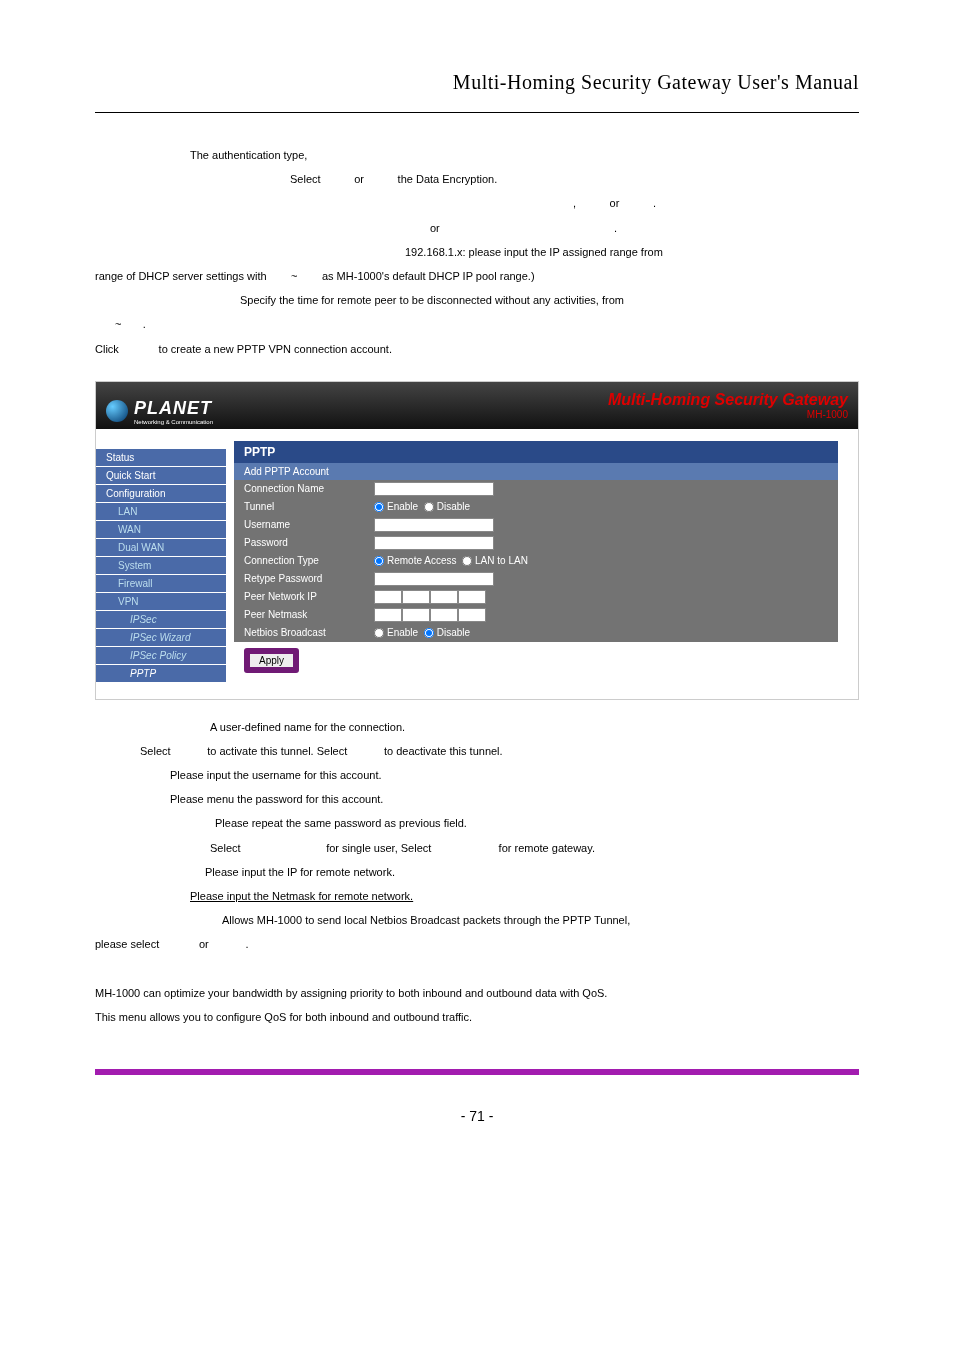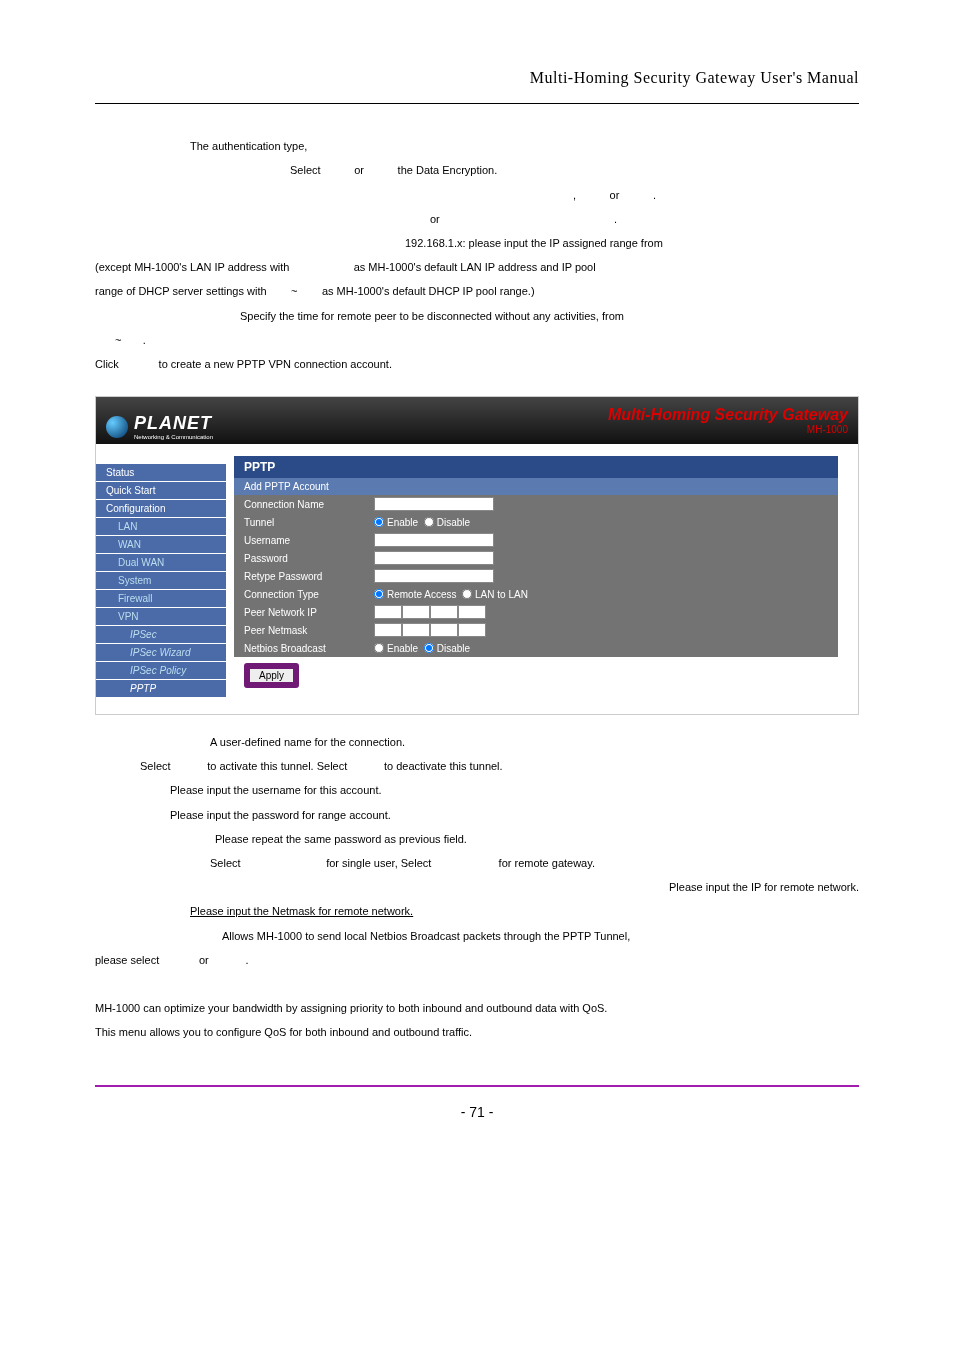--- a/index.html
+++ b/index.html
@@ -12,21 +12,21 @@
     margin: 0 auto;
     padding: 0;
   }
   .page {
     padding: 60px 95px 40px 95px;
     line-height: 2.2;
   }
   .header-line {
     text-align: right;
     font-family: "Times New Roman", serif;
-    font-size: 16px;
+    font-size: 20px;
     letter-spacing: 0.5px;
     padding-bottom: 8px;
     border-bottom: 1px solid #000;
     margin-bottom: 30px;
   }
   .body-text { font-size: 11px; line-height: 2.2; }
   .indent1 { padding-left: 95px; }
   .indent2 { padding-left: 195px; }
   .indent3 { padding-left: 275px; text-align: center; }
 
@@ -124,22 +124,22 @@
     border: 6px solid #701a75;
     border-radius: 3px;
     padding: 1px 9px;
     font-size: 10px;
     cursor: pointer;
   }
 
   .footer {
     text-align: center;
     font-size: 14px;
-    border-top: 2px solid #a21caf;
-    padding-top: 10px;
+    border-top: 6px solid #a21caf;
+    padding-top: 26px;
     margin-top: 40px;
   }
 </style>
 </head>
 <body>
 <div class="page">
 
 <div class="header-line">Multi-Homing  Security  Gateway  User's  Manual</div>
 
 <div class="body-text">
@@ -153,25 +153,20 @@
     <span>,</span>&nbsp;&nbsp;&nbsp;&nbsp;&nbsp;&nbsp;&nbsp;&nbsp;&nbsp;&nbsp;
     <span>or</span>&nbsp;&nbsp;&nbsp;&nbsp;&nbsp;&nbsp;&nbsp;&nbsp;&nbsp;&nbsp;
     <span>.</span>
   </div>
   <div style="padding-left:335px;">
     <span>or</span>
     &nbsp;&nbsp;&nbsp;&nbsp;&nbsp;&nbsp;&nbsp;&nbsp;&nbsp;&nbsp;&nbsp;&nbsp;&nbsp;&nbsp;&nbsp;&nbsp;&nbsp;&nbsp;&nbsp;&nbsp;&nbsp;&nbsp;&nbsp;&nbsp;&nbsp;&nbsp;&nbsp;&nbsp;&nbsp;&nbsp;&nbsp;&nbsp;&nbsp;&nbsp;&nbsp;&nbsp;&nbsp;&nbsp;&nbsp;&nbsp;&nbsp;&nbsp;&nbsp;&nbsp;&nbsp;&nbsp;&nbsp;&nbsp;&nbsp;&nbsp;&nbsp;&nbsp;&nbsp;&nbsp;&nbsp;
     <span>.</span>
   </div>
   <div style="padding-left:310px;">192.168.1.x: please input the IP assigned range from</div>
-  <div>
-    <span>(except MH-1000's LAN IP address with</span>
-    &nbsp;&nbsp;&nbsp;&nbsp;&nbsp;&nbsp;&nbsp;&nbsp;&nbsp;&nbsp;&nbsp;&nbsp;&nbsp;&nbsp;&nbsp;&nbsp;&nbsp;&nbsp;&nbsp;
-    <span>as MH-1000's default LAN IP address and IP pool</span>
-  </div>
   <div>
     <span>range of DHCP server settings with</span>&nbsp;&nbsp;&nbsp;&nbsp;&nbsp;&nbsp;&nbsp;
     <span>~</span>&nbsp;&nbsp;&nbsp;&nbsp;&nbsp;&nbsp;&nbsp;
     <span>as MH-1000's default DHCP IP pool range.)</span>
   </div>
   <div style="padding-left:145px;">Specify the time for remote peer to be disconnected without any activities, from</div>
   <div style="padding-left:20px;">
     <span>~</span>&nbsp;&nbsp;&nbsp;&nbsp;&nbsp;&nbsp;
     <span>.</span>
   </div>
@@ -226,27 +221,27 @@
         </div>
         <div class="ss-row">
           <div class="ss-label">Username</div>
           <div class="ss-input"></div>
         </div>
         <div class="ss-row">
           <div class="ss-label">Password</div>
           <div class="ss-input"></div>
         </div>
         <div class="ss-row">
-          <div class="ss-label">Retype Password</div>
-          <div class="ss-input"></div>
-        </div>
-        <div class="ss-row">
           <div class="ss-label">Connection Type</div>
           <input type="radio" class="ss-radio" checked="" style=""><span>Remote Access</span>&nbsp;&nbsp;
           <input type="radio" class="ss-radio" style=""><span>LAN to LAN</span>
+        </div>
+        <div class="ss-row">
+          <div class="ss-label">Retype Password</div>
+          <div class="ss-input"></div>
         </div>
         <div class="ss-row">
           <div class="ss-label">Peer Network IP</div>
           <div class="ss-ip-group">
             <div class="ss-ip-input"></div>
             <div class="ss-ip-input"></div>
             <div class="ss-ip-input"></div>
             <div class="ss-ip-input"></div>
           </div>
         </div>
@@ -273,28 +268,28 @@
 </div>
 
 <div class="body-text">
   <div style="padding-left:115px;">A user-defined name for the connection.</div>
   <div style="padding-left:45px;">
     <span>Select</span>&nbsp;&nbsp;&nbsp;&nbsp;&nbsp;&nbsp;&nbsp;&nbsp;&nbsp;&nbsp;&nbsp;
     <span>to activate this tunnel. Select</span>&nbsp;&nbsp;&nbsp;&nbsp;&nbsp;&nbsp;&nbsp;&nbsp;&nbsp;&nbsp;&nbsp;
     <span>to deactivate this tunnel.</span>
   </div>
   <div style="padding-left:75px;">Please input the username for this account.</div>
-  <div style="padding-left:75px;">Please input the password for range account.</div>
+  <div style="padding-left:75px;">Please menu the password for this account.</div>
   <div style="padding-left:120px;">Please repeat the same password as previous field.</div>
   <div style="padding-left:115px;">
     <span>Select</span>&nbsp;&nbsp;&nbsp;&nbsp;&nbsp;&nbsp;&nbsp;&nbsp;&nbsp;&nbsp;&nbsp;&nbsp;&nbsp;&nbsp;&nbsp;&nbsp;&nbsp;&nbsp;&nbsp;&nbsp;&nbsp;&nbsp;&nbsp;&nbsp;&nbsp;&nbsp;&nbsp;
     <span>for single user, Select</span>&nbsp;&nbsp;&nbsp;&nbsp;&nbsp;&nbsp;&nbsp;&nbsp;&nbsp;&nbsp;&nbsp;&nbsp;&nbsp;&nbsp;&nbsp;&nbsp;&nbsp;&nbsp;&nbsp;&nbsp;&nbsp;
     <span>for remote gateway.</span>
   </div>
-  <div style="padding-left:110px;text-align:right;">Please input the IP for remote network.</div>
+  <div style="padding-left:110px;">Please input the IP for remote network.</div>
   <div style="padding-left:95px;text-decoration:underline;">Please input the Netmask for remote network.</div>
   <div style="padding-left:127px;">Allows MH-1000 to send local Netbios Broadcast packets through the PPTP Tunnel,</div>
   <div>
     <span>please select</span>&nbsp;&nbsp;&nbsp;&nbsp;&nbsp;&nbsp;&nbsp;&nbsp;&nbsp;&nbsp;&nbsp;&nbsp;
     <span>or</span>&nbsp;&nbsp;&nbsp;&nbsp;&nbsp;&nbsp;&nbsp;&nbsp;&nbsp;&nbsp;&nbsp;
     <span>.</span>
   </div>
   <br>
   <div>MH-1000 can optimize your bandwidth by assigning priority to both inbound and outbound data with QoS.</div>
   <div>This menu allows you to configure QoS for both inbound and outbound traffic.</div>

